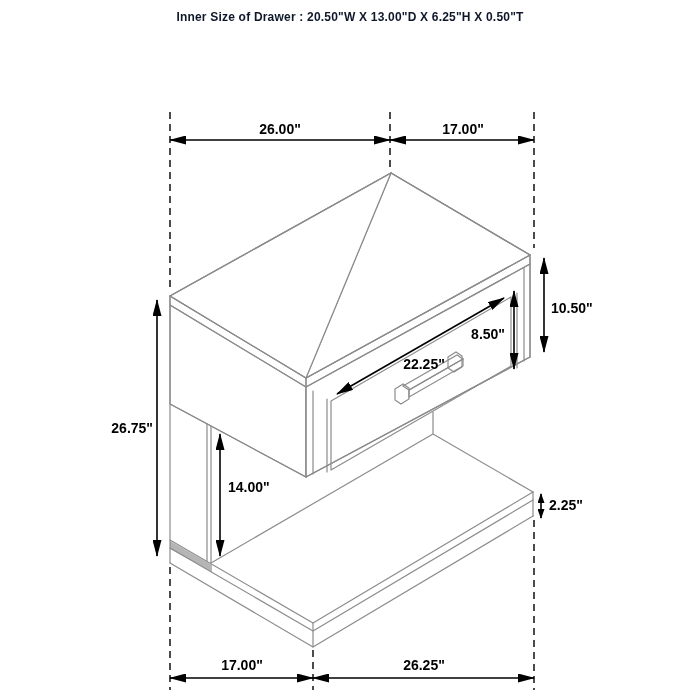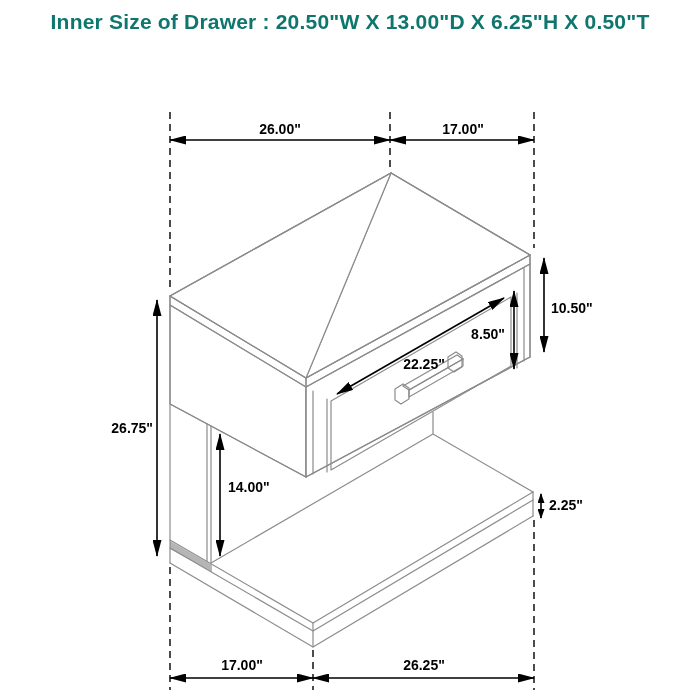--- a/index.html
+++ b/index.html
@@ -2,21 +2,21 @@
 <html><head>
 <meta charset="utf-8">
 <style>
   html,body{margin:0;padding:0;background:#ffffff;}
   #stage{
     position:relative;width:700px;height:700px;background:#ffffff;overflow:hidden;
     font-family:"Liberation Sans",sans-serif;
   }
   #title{
     position:absolute;top:10px;left:0;width:700px;text-align:center;
-    font-size:21px;font-weight:bold;color:#0f766e;letter-spacing:0.2px;
+    font-size:12px;font-weight:bold;color:#0f172a;letter-spacing:0.2px;
   }
   svg{position:absolute;left:0;top:0;}
   .furn{stroke-width:1.2px;fill:none;stroke-linecap:round;}
   .face{stroke-width:1.2px;}
   .dimline{stroke-width:1.6px;fill:none;}
   .extline{stroke-width:1.4px;fill:none;}
   .dimtext{font-family:"Liberation Sans",sans-serif;font-size:14px;font-weight:bold;}
 </style>
 </head>
 <body>

